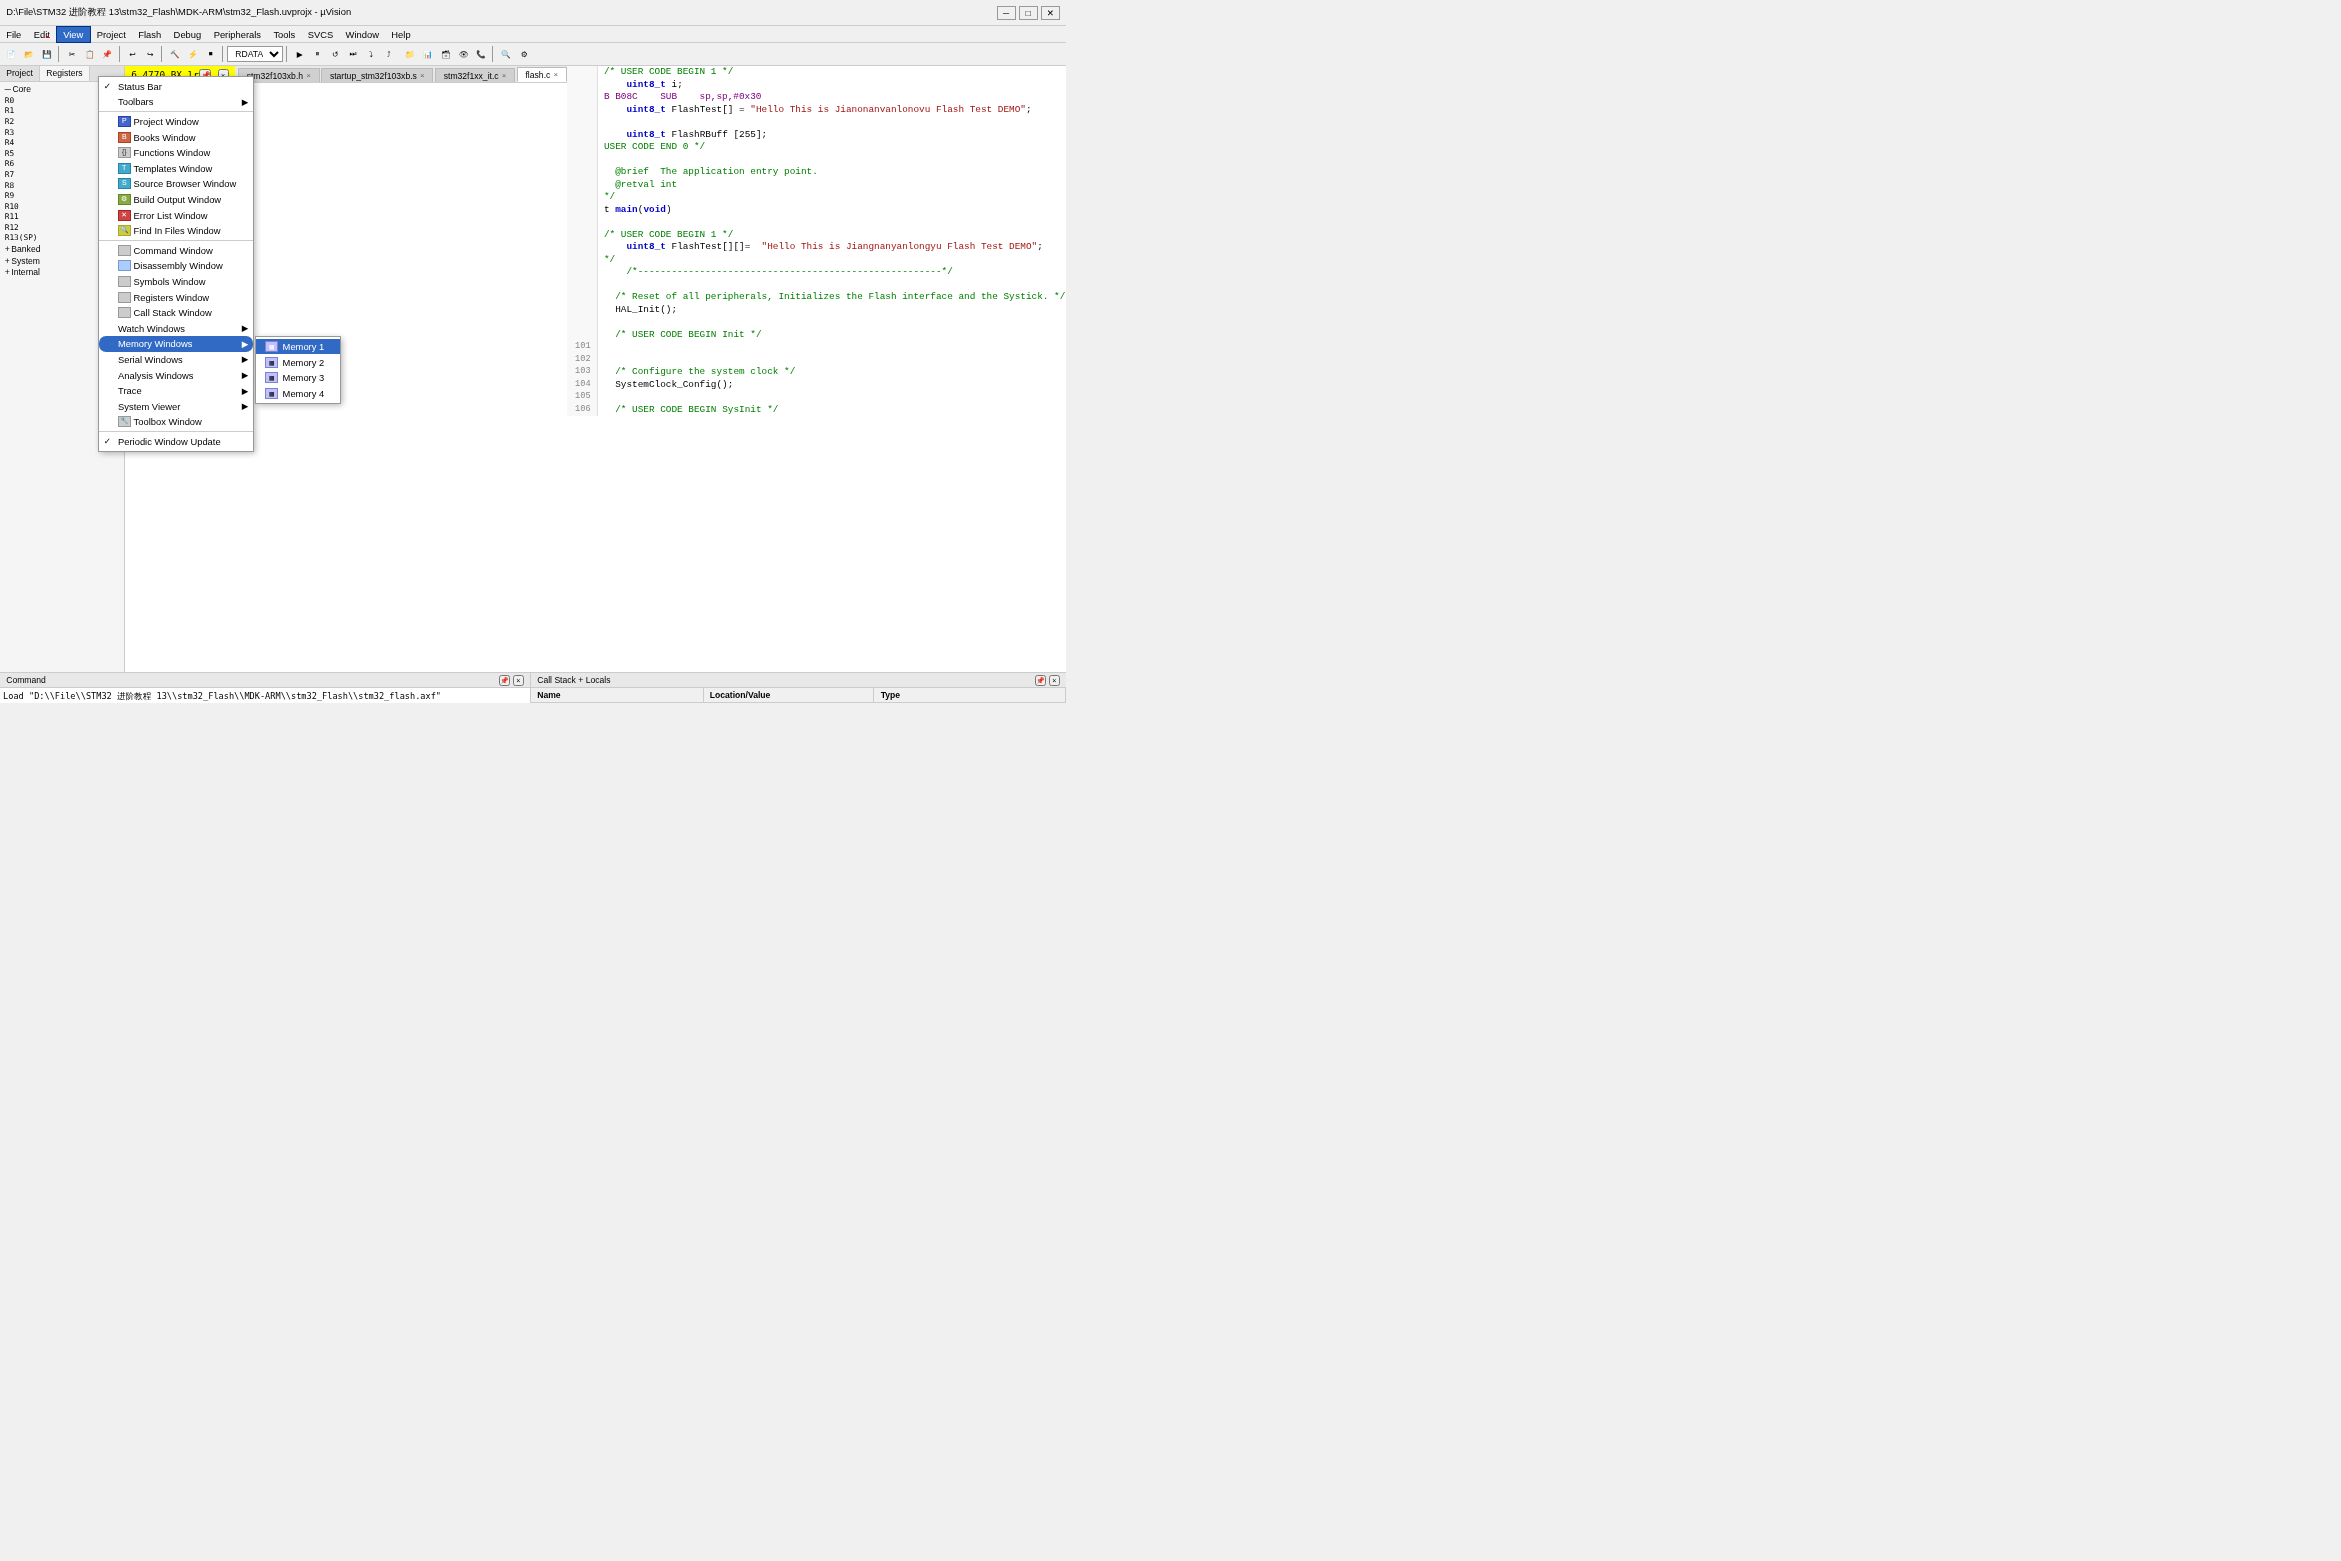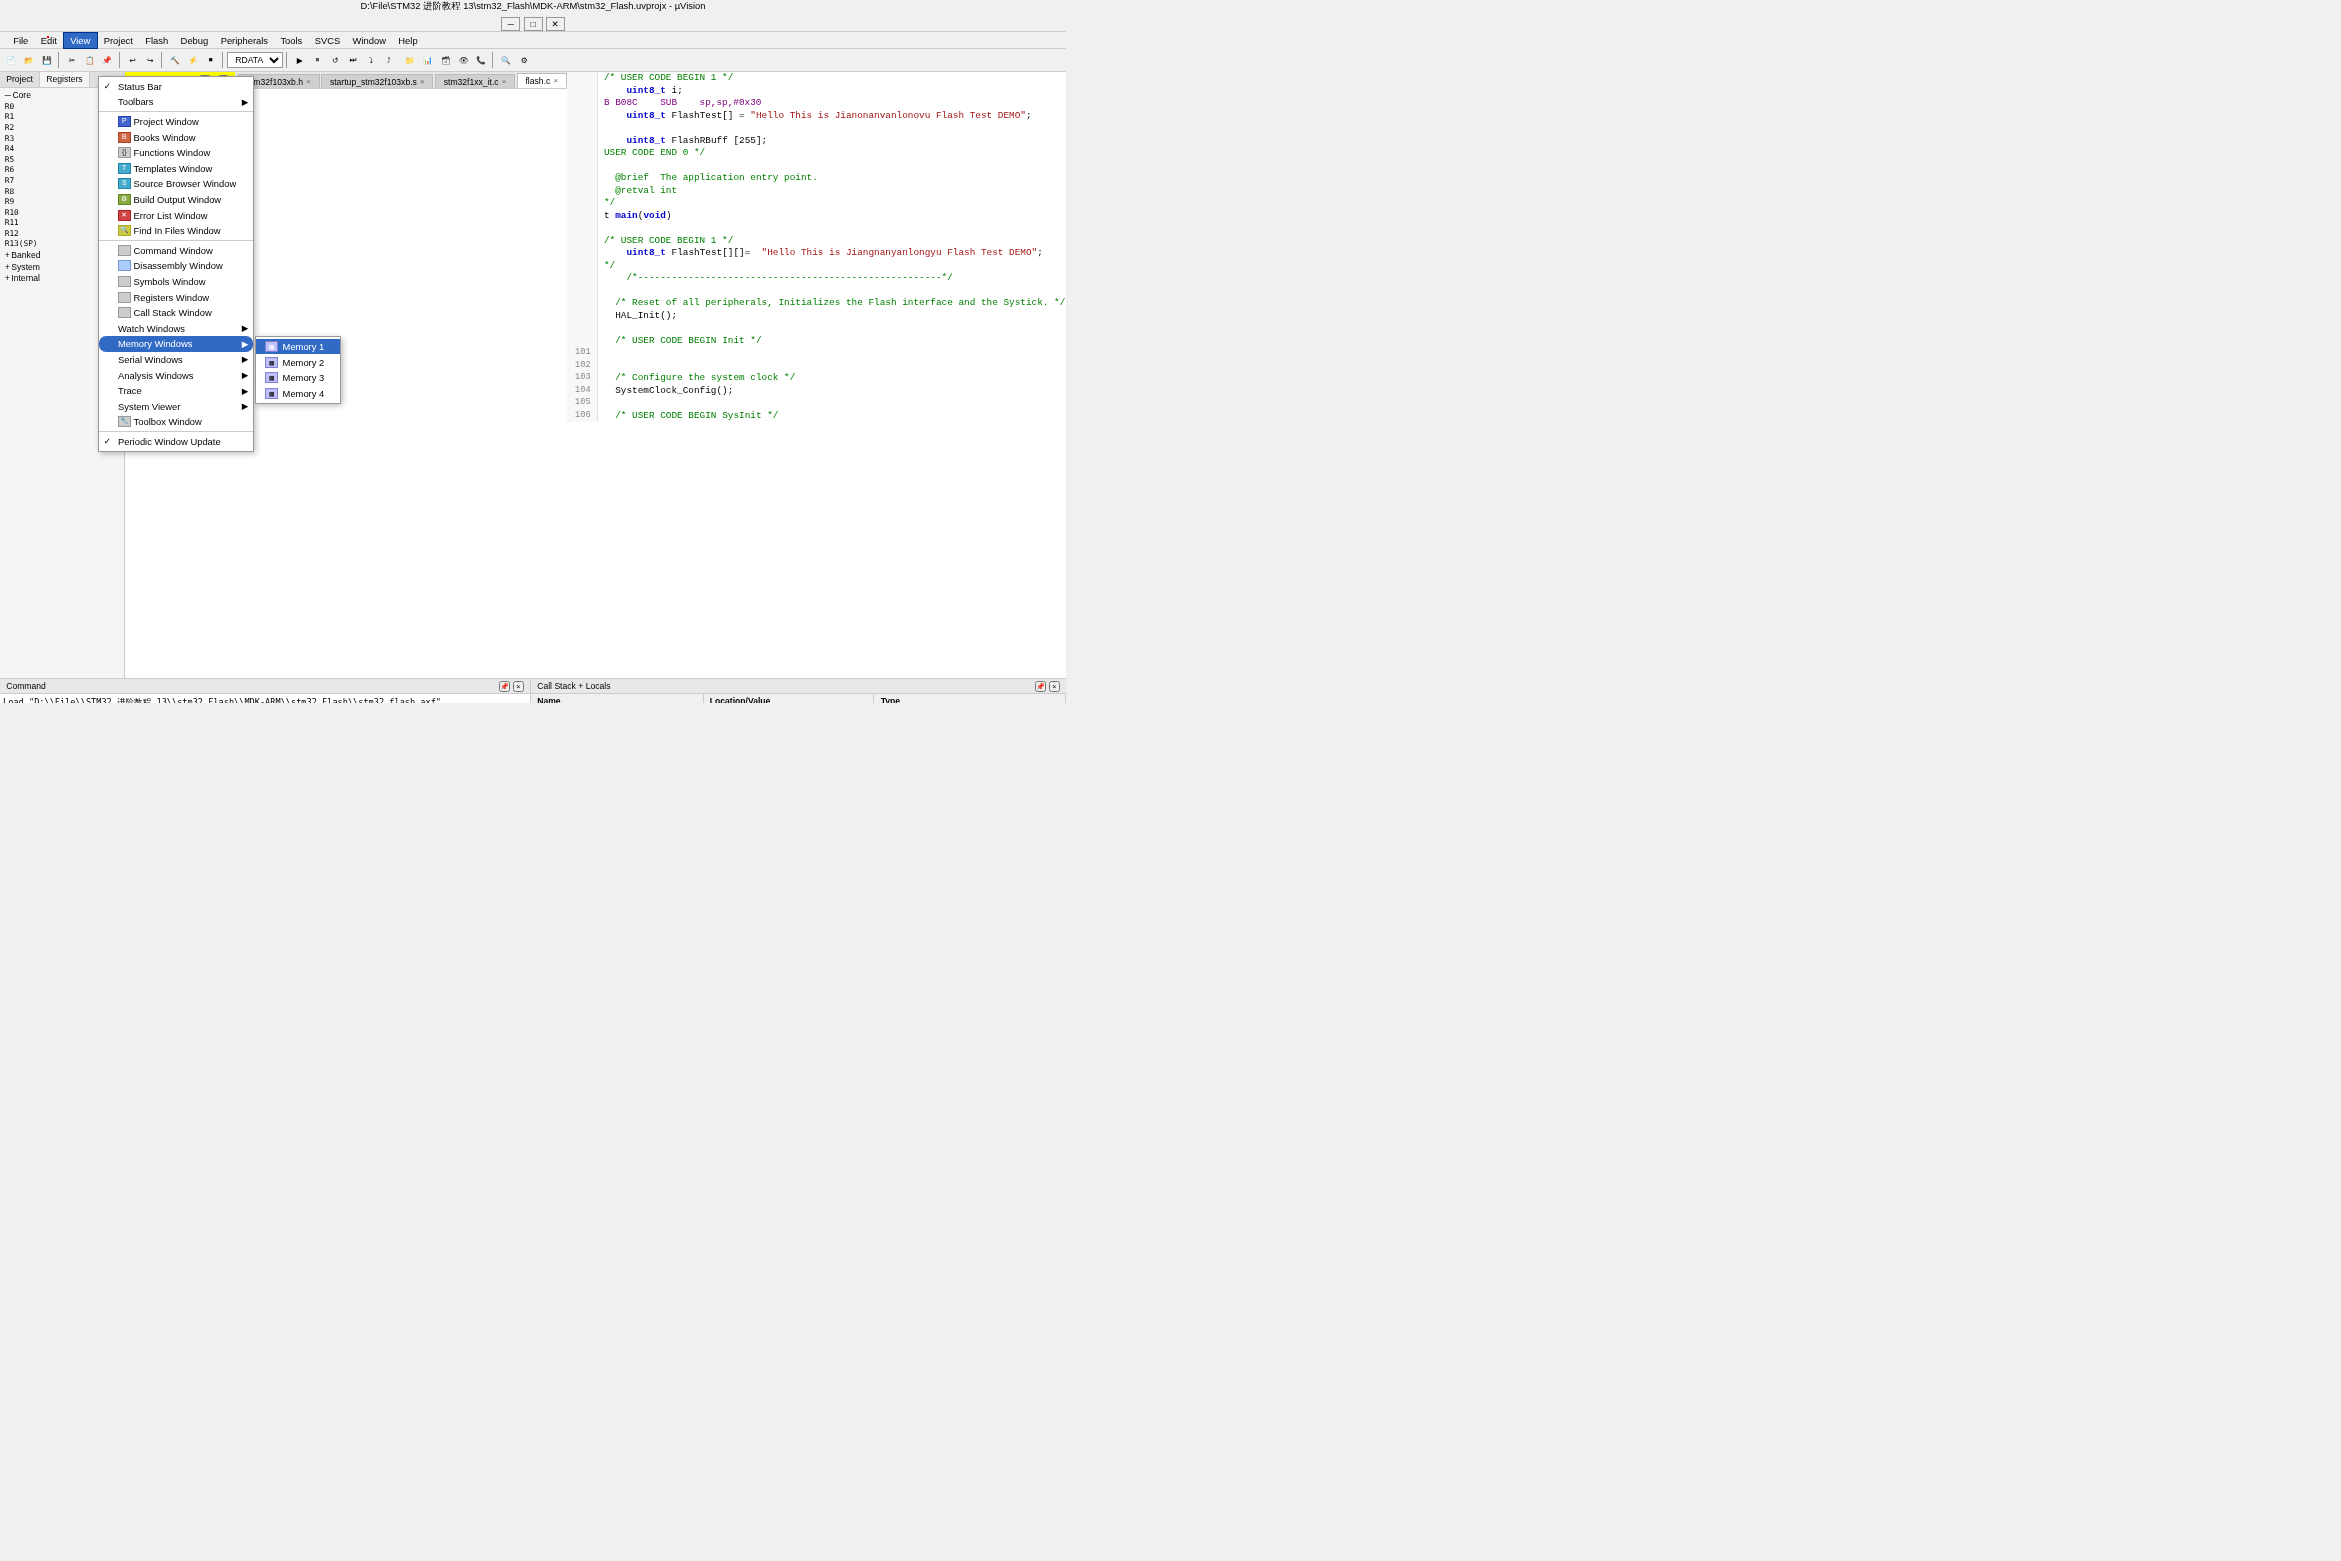--- a/index.html
+++ b/index.html
@@ -9,27 +9,26 @@
       background: #f0f0f0;
       width: 1066px;
       height: 703px;
       overflow: hidden;
       color: #000;
     }
 
     
     #title-bar {
       background: #f0f0f0;
-      height: 32px;
+      height: 26px;
       display: flex;
       align-items: center;
       padding: 0 6.2px;
       border-bottom: 0.8px solid #ccc;
       justify-content: space-between;
-      flex-direction: column;
     }
     #title-text {
       font-size: 9.4px;
       color: #000;
     }
     #title-controls {
       display: flex;
       gap: 3.1px;
     }
     .title-btn {
@@ -44,21 +43,21 @@
       font-size: 8.6px;
     }
 
     
     #menu-bar {
       background: #f0f0f0;
       height: 17px;
       display: flex;
       align-items: center;
       border-bottom: 0.8px solid #ccc;
-      padding: 0 7px;
+      padding: 0 0;
     }
     .menu-item {
       padding: 1.6px 6.2px;
       cursor: pointer;
       font-size: 9.4px;
       height: 17px;
       display: flex;
       align-items: center;
     }
     .menu-item.view-active {

